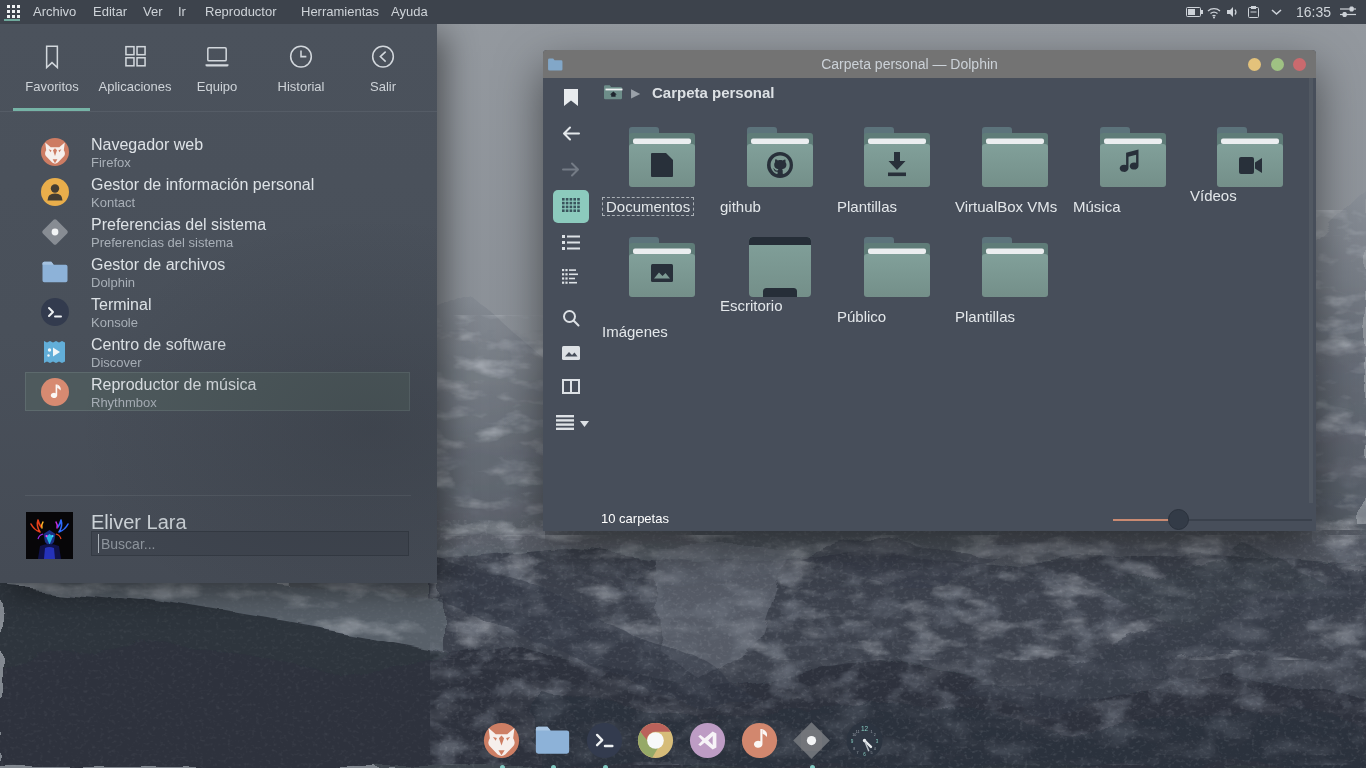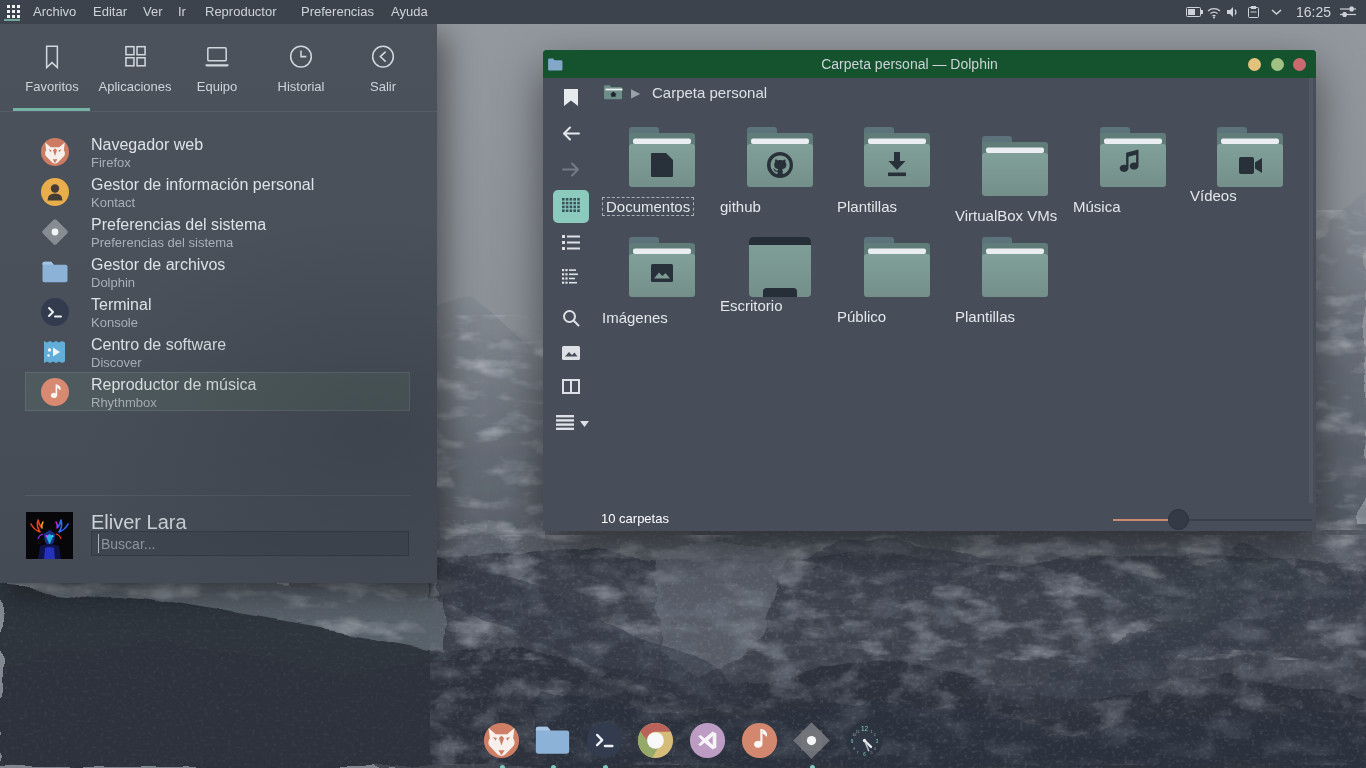--- a/index.html
+++ b/index.html
@@ -19,21 +19,21 @@
   .tab{position:absolute;top:20px;width:86px;text-align:center;color:#ced3d8;font-size:13px;}
   .tab svg{display:block;margin:0 auto 9px auto;}
   .applist .row{position:absolute;left:25px;width:385px;height:40px;}
   .applist .t1{position:absolute;left:66px;top:4px;font-size:16px;color:#dde2e6;}
   .applist .t2{position:absolute;left:66px;top:23px;font-size:13px;color:#a9b0b8;}
   .aicon{position:absolute;left:16px;top:6px;width:28px;height:28px;}
   
   #win{left:543px;top:50px;width:773px;height:481px;z-index:20;
     background:#474e5a;border-radius:4px 4px 0 0;
     box-shadow:0 18px 45px rgba(0,0,0,.5);}
-  #titlebar{position:absolute;left:0;top:0;width:773px;height:28px;background:#14532d;
+  #titlebar{position:absolute;left:0;top:0;width:773px;height:28px;background:#737373;
     border-radius:4px 4px 0 0;}
   #titlebar .title{position:absolute;left:0;right:40px;top:0;height:28px;line-height:28px;
     text-align:center;color:#ccd2d8;font-size:14px;}
   .wbtn{position:absolute;top:8px;width:13px;height:13px;border-radius:50%;}
   #sidebar{position:absolute;left:0;top:0;width:52px;bottom:28px;}
   #statusbar{position:absolute;left:0;bottom:0;width:773px;height:28px;color:#ffffff;
     font-size:13px;}
   
   .fold{position:absolute;width:120px;text-align:left;}
   .flabel{font-size:15px;color:#e3e7ea;}
@@ -155,23 +155,23 @@
           <rect x="5" y="10" width="3" height="3"></rect>
           <rect x="10" y="10" width="3" height="3"></rect>
         </g>
     </svg>
     <div class="abs" style="left:4px;top:19px;width:16px;height:2px;background:#6fa99c"></div>
     <div class="menu" style="left:33px">Archivo</div>
     <div class="menu" style="left:93px">Editar</div>
     <div class="menu" style="left:143px">Ver</div>
     <div class="menu" style="left:178px">Ir</div>
     <div class="menu" style="left:205px">Reproductor</div>
-    <div class="menu" style="left:301px">Preferencias</div>
+    <div class="menu" style="left:301px">Herramientas</div>
     <div class="menu" style="left:391px">Ayuda</div>
-    <div id="clock">16:25</div>
+    <div id="clock">16:35</div>
     <svg class="abs" style="left:1186px;top:5px" width="180" height="14" viewBox="0 0 180 14" fill="none" stroke="#cdd2d8">
 
       <rect x="0.5" y="2.5" width="14" height="9" rx="1" stroke-width="1"></rect>
       <rect x="2" y="4" width="7" height="6" fill="#cdd2d8" stroke="none"></rect>
       <rect x="15" y="5" width="2" height="4" fill="#cdd2d8" stroke="none"></rect>
 
       <g stroke-width="1.3">
         <path d="M22 6 a 9 9 0 0 1 12 0"></path>
         <path d="M24.5 8.5 a 5.5 5.5 0 0 1 7 0"></path>
         <path d="M26.5 11 a 2.5 2.5 0 0 1 3 0"></path>
@@ -413,21 +413,21 @@
         <path d="M0 0 h9 l-4.5 6 z"></path>
       </svg>
     </div>
 
     <svg class="abs" style="left:61px;top:34px" width="20" height="17" viewBox="0 0 20 17">
       <path d="M0 2.5 q0 -1.3 1.3 -1.3 h4.5 l1.3 1.8 h9.6 q1.3 0 1.3 1.3 v9.6 q0 1.3 -1.3 1.3 h-15.4 q-1.3 0 -1.3 -1.3 z" fill="#6d8d89"></path>
       <rect x="1.5" y="4.6" width="17" height="1.8" fill="#eef1f2"></rect>
       <path d="M9.4 7.5 l3.4 3 h-1.2 v2.3 h-4.4 v-2.3 h-1.2 z" fill="#1e252e"></path>
     </svg>
     <div class="abs" style="left:88px;top:36px;color:#9aa1a9;font-size:12px">▶</div>
-    <div class="abs" style="left:109px;top:34px;font-size:15px;font-weight:normal;color:#dce0e4">Carpeta personal</div>
+    <div class="abs" style="left:109px;top:34px;font-size:15px;font-weight:bold;color:#dce0e4">Carpeta personal</div>
     <div id="folders">
       <svg width="0" height="0" style="position:absolute">
         <defs>
           <linearGradient id="fg" x1="0" y1="0" x2="0" y2="1">
             <stop offset="0" stop-color="#81a09a"></stop>
               <stop offset="1" stop-color="#748f89"></stop>
           </linearGradient>
           <g id="folderbase">
             <rect x="0" y="0" width="30" height="14" rx="3" fill="#5c737b"></rect>
             <rect x="0" y="6" width="66" height="50" rx="3" fill="#5f7c78"></rect>
@@ -453,21 +453,21 @@
         <div class="flabel" style="margin-top:11px">github</div>
       </div>
       <div class="fold" style="left:294px;top:77px">
         <svg width="66" height="60" style="margin:0 auto;display:block">
             <use href="#folderbase"></use>
           <path d="M30 25 h6 v9 h5.5 l-8.5 9 l-8.5 -9 h5.5 z" fill="#28303a"></path>
           <rect x="24" y="45.5" width="18" height="3.6" fill="#28303a"></rect>
         </svg>
         <div class="flabel" style="margin-top:11px">Plantillas</div>
       </div>
-      <div class="fold" style="left:412px;top:86px">
+      <div class="fold" style="left:412px;top:77px">
         <svg width="66" height="60" style="margin:0 auto;display:block">
             <use href="#folderbase"></use>
           </svg>
         <div class="flabel" style="margin-top:11px">VirtualBox VMs</div>
       </div>
       <div class="fold" style="left:530px;top:77px">
         <svg width="66" height="60" style="margin:0 auto;display:block">
             <use href="#folderbase"></use>
           <path d="M38.5 24.5 v14.5 a4.4 3.6 0 1 1 -2.4 -3.2 v-8 l-7.6 2 v11.5 a4.4 3.6 0 1 1 -2.4 -3.2 v-12.3 l12.4 -3.3 z" fill="#28303a"></path>
         </svg>
@@ -481,21 +481,21 @@
         </svg>
         <div class="flabel" style="">Vídeos</div>
       </div>
 
       <div class="fold" style="left:59px;top:187px">
         <svg width="66" height="60" style="margin:0 auto;display:block">
             <use href="#folderbase"></use>
           <rect x="22" y="27" width="22" height="18" rx="1.5" fill="#28303a"></rect>
           <path d="M25 41.5 l5 -6 l3.5 3.5 l3 -3 l4.5 5.5 z" fill="#7d9a93"></path>
         </svg>
-        <div class="flabel" style="margin-top:12px">Imágenes</div>
+        <div class="flabel" style="margin-top:26px">Imágenes</div>
       </div>
       <div class="fold" style="left:177px;top:187px">
         <svg width="66" height="60" style="margin:0 auto;display:block">
           <rect x="2" y="0" width="62" height="60" rx="4" fill="url(#fg)"></rect>
           <path d="M2 8 v-4 q0 -4 4 -4 h54 q4 0 4 4 v4 z" fill="#262e38"></path>
           <path d="M16 54.5 q0 -3.5 3.5 -3.5 h27 q3.5 0 3.5 3.5 v5.5 h-34 z" fill="#262e38"></path>
         </svg>
         <div class="flabel" style="">Escritorio</div>
       </div>
       <div class="fold" style="left:294px;top:187px">

